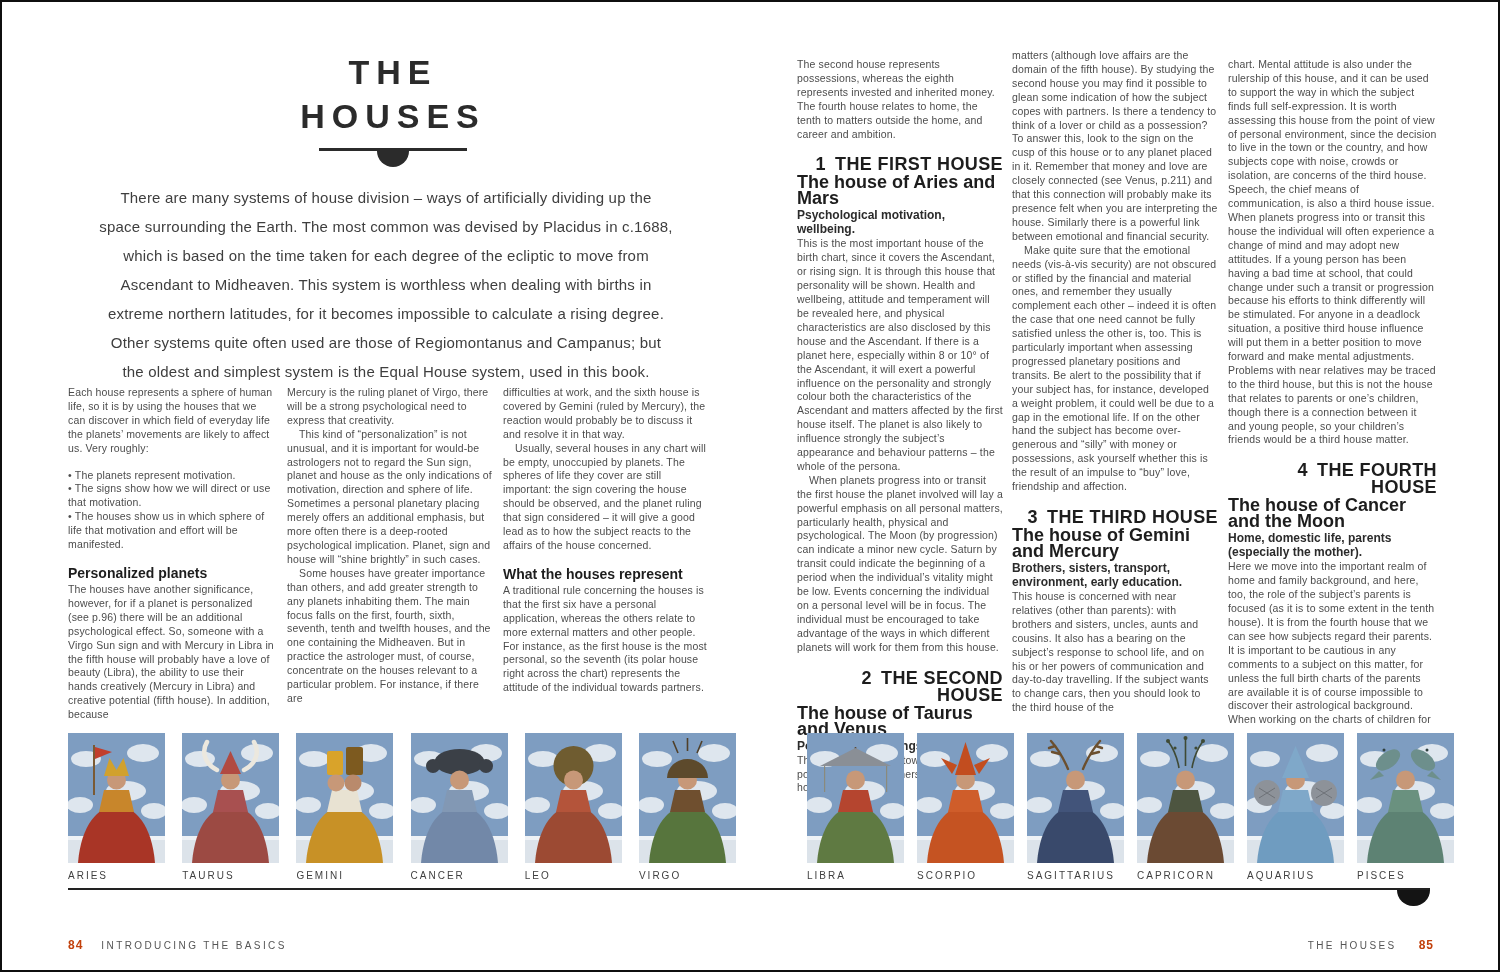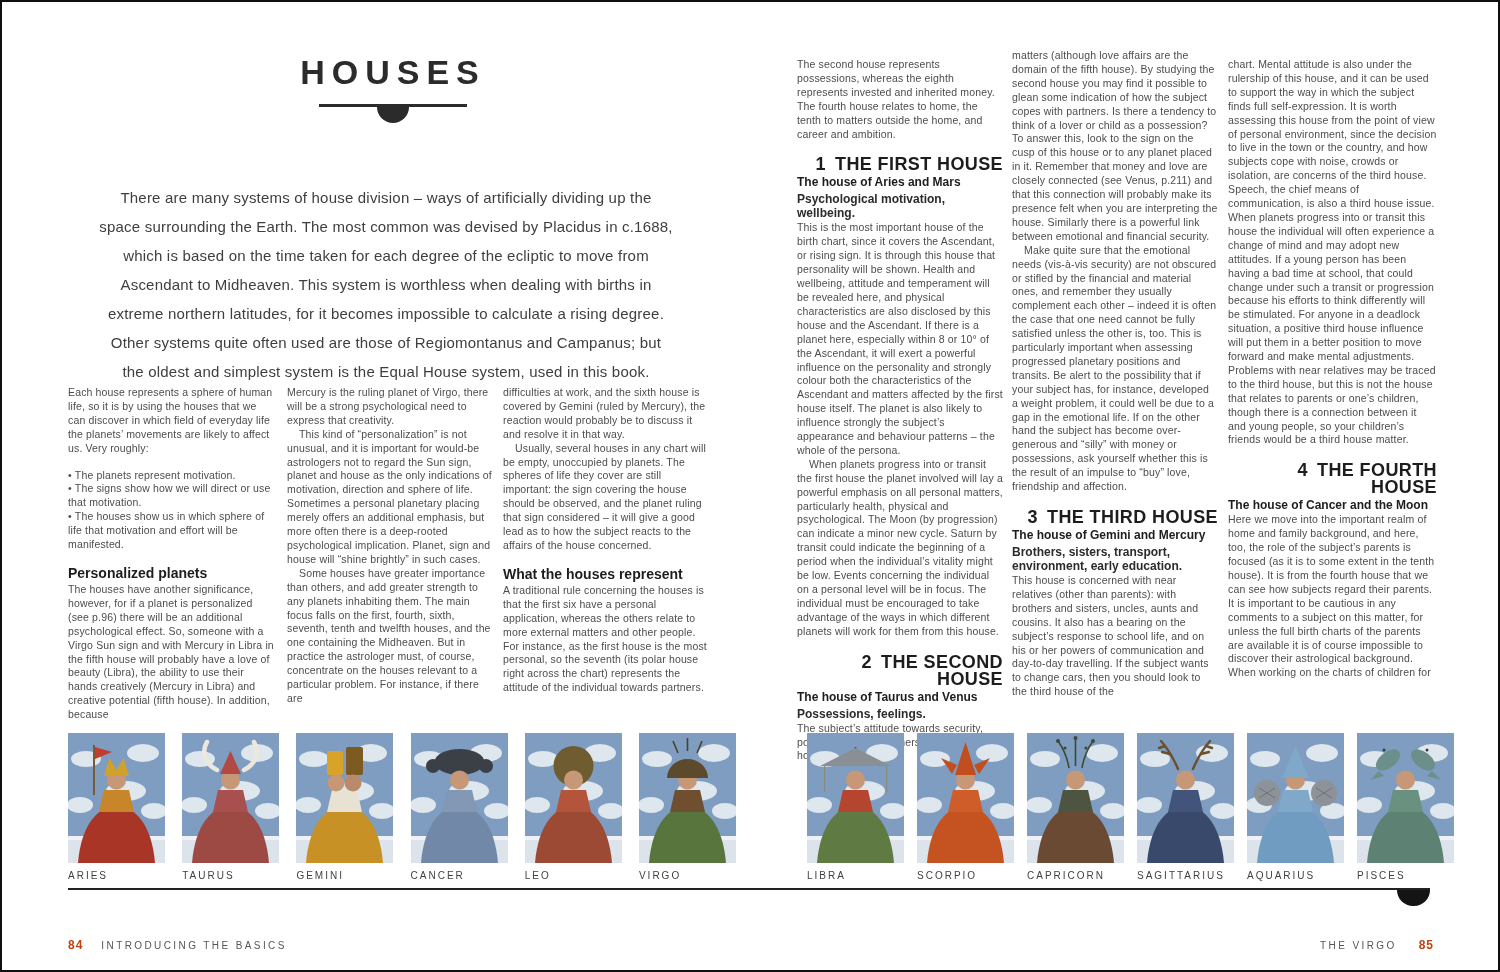--- a/index.html
+++ b/index.html
@@ -27,21 +27,21 @@
   #rc1{left:1012px;top:49px;}
   #rc2{left:1228px;top:58px;width:209px;}
   .body{margin:0;font-size:10.5px;line-height:13.9px;color:#4c4c4c;letter-spacing:0.15px;}
   .indent{text-indent:12px;}
   .bullets{margin:13px 0 0;}
   .bullet::before{content:"\2022";margin-right:3px;}
   .sec-heading{font-size:14px;font-weight:bold;color:#1d1d1d;margin:13px 0 2px;}
   .house{margin-top:15px;}
   .house-title{font-size:18px;font-weight:bold;color:#1d1d1d;letter-spacing:0.4px;margin:0;line-height:17px;text-align:right;}
   .house-title .num{margin-right:9px;}
-  .house-sub{font-size:12px;font-weight:bold;color:#1d1d1d;margin:1px 0 0;line-height:16px;}
+  .house-sub{font-size:18px;font-weight:bold;color:#1d1d1d;margin:1px 0 0;line-height:16px;}
   .house-desc{font-size:12px;font-weight:bold;color:#2b2b2b;margin:2px 0 1px;line-height:14px;}
   
   .cards{position:absolute;display:flex;justify-content:space-between;}
   #left-cards{left:68px;top:733px;width:648px;}
   #right-cards{left:807px;top:733px;width:627px;}
   .card{width:77px;}
   .card-img{width:97px;height:130px;background:#7e9dc1;line-height:0;}
   .card-label{margin-top:7px;font-size:10px;letter-spacing:2px;color:#3f3f3f;}
   
   .bottom-rule{position:absolute;left:68px;top:888px;width:1362px;height:2px;background:#222;}
@@ -50,20 +50,21 @@
   .footer-right{position:absolute;right:66px;top:938px;display:flex;align-items:baseline;gap:22px;}
   .page-num{font-size:12px;font-weight:bold;color:#c2410c;letter-spacing:1px;}
   .section-label{font-size:10px;letter-spacing:2.4px;color:#555;}
 </style>
 </head>
 <body>
 
 <div class="sheet">
 
   <div class="title">
+    <h1 class="title-line">THE</h1>
     <h1 class="title-line">HOUSES</h1>
     <div class="title-rule">
       <div class="title-orn"></div>
     </div>
   </div>
 
   <div class="intro">There are many systems of house division – ways of artificially dividing up the
 space surrounding the Earth. The most common was devised by Placidus in c.1688,
 which is based on the time taken for each degree of the ecliptic to move from
 Ascendant to Midheaven. This system is worthless when dealing with births in
@@ -117,20 +118,21 @@
         <p class="house-sub">The house of Gemini and Mercury</p>
         <p class="house-desc">Brothers, sisters, transport, environment, early education.</p>
         <p class="body">This house is concerned with near relatives (other than parents): with brothers and sisters, uncles, aunts and cousins. It also has a bearing on the subject’s response to school life, and on his or her powers of communication and day-to-day travelling. If the subject wants to change cars, then you should look to the third house of the</p>
       </div>
     </div>
   <div class="col" id="rc2">
       <p class="body">chart. Mental attitude is also under the rulership of this house, and it can be used to support the way in which the subject finds full self-expression. It is worth assessing this house from the point of view of personal environment, since the decision to live in the town or the country, and how subjects cope with noise, crowds or isolation, are concerns of the third house. Speech, the chief means of communication, is also a third house issue. When planets progress into or transit this house the individual will often experience a change of mind and may adopt new attitudes. If a young person has been having a bad time at school, that could change under such a transit or progression because his efforts to think differently will be stimulated. For anyone in a deadlock situation, a positive third house influence will put them in a better position to move forward and make mental adjustments. Problems with near relatives may be traced to the third house, but this is not the house that relates to parents or one’s children, though there is a connection between it and young people, so your children’s friends would be a third house matter.</p>
       <div class="house">
         <h3 class="house-title"><span class="num">4</span><span>THE FOURTH HOUSE</span></h3>
         <p class="house-sub">The house of Cancer and the Moon</p>
+        <p class="house-desc">Home, domestic life, parents (especially the mother).</p>
         <p class="body">Here we move into the important realm of home and family background, and here, too, the role of the subject’s parents is focused (as it is to some extent in the tenth house). It is from the fourth house that we can see how subjects regard their parents. It is important to be cautious in any comments to a subject on this matter, for unless the full birth charts of the parents are available it is of course impossible to discover their astrological background. When working on the charts of children for</p>
       </div>
     </div>
 
   <div class="cards" id="left-cards">
       <div class="card">
         <div class="card-img"><svg viewBox="0 0 97 130" width="97" height="130" xmlns="http://www.w3.org/2000/svg">
             <rect width="97" height="130" fill="#7e9dc1"></rect>
             <g fill="#e9eef3" opacity="0.9">
               <ellipse cx="18" cy="26" rx="15" ry="8"></ellipse>
@@ -289,50 +291,20 @@
             <rect y="103" width="97" height="27" fill="#dce3ea"></rect>
             <rect y="103" width="97" height="4" fill="#eef2f6"></rect>
             <path d="M10,130 C13,92 30,73 48.5,73 C67,73 84,92 87,130 Z" fill="#c55322"></path>
             <path d="M36,57 L61,57 L66,79 L31,79 Z" fill="#cf5d2a"></path>
             <circle cx="48.5" cy="47" r="9.5" fill="#c79878"></circle>
             <path d="M35,41 L24,25 L40,32 Z" fill="#c24d1f"></path>
             <path d="M62,41 L73,25 L57,32 Z" fill="#c24d1f"></path>
             <path d="M38,42 L48.5,9 L59,42 Z" fill="#c24d1f"></path>
           </svg></div>
         <div class="card-label">SCORPIO</div>
-      </div>
-      <div class="card">
-        <div class="card-img"><svg viewBox="0 0 97 130" width="97" height="130" xmlns="http://www.w3.org/2000/svg">
-            <rect width="97" height="130" fill="#7e9dc1"></rect>
-            <g fill="#e9eef3" opacity="0.9">
-              <ellipse cx="18" cy="26" rx="15" ry="8"></ellipse>
-              <ellipse cx="75" cy="20" rx="16" ry="9"></ellipse>
-              <ellipse cx="58" cy="58" rx="20" ry="10"></ellipse>
-              <ellipse cx="12" cy="72" rx="13" ry="8"></ellipse>
-              <ellipse cx="86" cy="78" rx="13" ry="8"></ellipse>
-            </g>
-            <rect y="103" width="97" height="27" fill="#dce3ea"></rect>
-            <rect y="103" width="97" height="4" fill="#eef2f6"></rect>
-            <path d="M10,130 C13,92 30,73 48.5,73 C67,73 84,92 87,130 Z" fill="#6b4a33"></path>
-            <path d="M36,57 L61,57 L66,79 L31,79 Z" fill="#4d5540"></path>
-            <circle cx="48.5" cy="47" r="9.5" fill="#c79878"></circle>
-            <g stroke="#3f4a35" stroke-width="1.6" fill="none">
-              <path d="M42,35 C40,23 36,15 31,8"></path>
-              <path d="M48.5,33 C48.5,21 48.5,12 48.5,5"></path>
-              <path d="M55,35 C57,23 61,15 66,8"></path>
-            </g>
-            <g fill="#3f4a35">
-              <circle cx="31" cy="8" r="2"></circle>
-              <circle cx="48.5" cy="5" r="2"></circle>
-              <circle cx="66" cy="8" r="2"></circle>
-              <circle cx="38" cy="15" r="1.6"></circle>
-              <circle cx="59" cy="15" r="1.6"></circle>
-            </g>
-          </svg></div>
-        <div class="card-label">CAPRICORN</div>
       </div>
       <div class="card">
         <div class="card-img"><svg viewBox="0 0 97 130" width="97" height="130" xmlns="http://www.w3.org/2000/svg">
             <rect width="97" height="130" fill="#7e9dc1"></rect>
             <g fill="#e9eef3" opacity="0.9">
               <ellipse cx="18" cy="26" rx="15" ry="8"></ellipse>
               <ellipse cx="75" cy="20" rx="16" ry="9"></ellipse>
               <ellipse cx="58" cy="58" rx="20" ry="10"></ellipse>
               <ellipse cx="12" cy="72" rx="13" ry="8"></ellipse>
               <ellipse cx="86" cy="78" rx="13" ry="8"></ellipse>
@@ -358,20 +330,50 @@
             <rect width="97" height="130" fill="#7e9dc1"></rect>
             <g fill="#e9eef3" opacity="0.9">
               <ellipse cx="18" cy="26" rx="15" ry="8"></ellipse>
               <ellipse cx="75" cy="20" rx="16" ry="9"></ellipse>
               <ellipse cx="58" cy="58" rx="20" ry="10"></ellipse>
               <ellipse cx="12" cy="72" rx="13" ry="8"></ellipse>
               <ellipse cx="86" cy="78" rx="13" ry="8"></ellipse>
             </g>
             <rect y="103" width="97" height="27" fill="#dce3ea"></rect>
             <rect y="103" width="97" height="4" fill="#eef2f6"></rect>
+            <path d="M10,130 C13,92 30,73 48.5,73 C67,73 84,92 87,130 Z" fill="#6b4a33"></path>
+            <path d="M36,57 L61,57 L66,79 L31,79 Z" fill="#4d5540"></path>
+            <circle cx="48.5" cy="47" r="9.5" fill="#c79878"></circle>
+            <g stroke="#3f4a35" stroke-width="1.6" fill="none">
+              <path d="M42,35 C40,23 36,15 31,8"></path>
+              <path d="M48.5,33 C48.5,21 48.5,12 48.5,5"></path>
+              <path d="M55,35 C57,23 61,15 66,8"></path>
+            </g>
+            <g fill="#3f4a35">
+              <circle cx="31" cy="8" r="2"></circle>
+              <circle cx="48.5" cy="5" r="2"></circle>
+              <circle cx="66" cy="8" r="2"></circle>
+              <circle cx="38" cy="15" r="1.6"></circle>
+              <circle cx="59" cy="15" r="1.6"></circle>
+            </g>
+          </svg></div>
+        <div class="card-label">CAPRICORN</div>
+      </div>
+      <div class="card">
+        <div class="card-img"><svg viewBox="0 0 97 130" width="97" height="130" xmlns="http://www.w3.org/2000/svg">
+            <rect width="97" height="130" fill="#7e9dc1"></rect>
+            <g fill="#e9eef3" opacity="0.9">
+              <ellipse cx="18" cy="26" rx="15" ry="8"></ellipse>
+              <ellipse cx="75" cy="20" rx="16" ry="9"></ellipse>
+              <ellipse cx="58" cy="58" rx="20" ry="10"></ellipse>
+              <ellipse cx="12" cy="72" rx="13" ry="8"></ellipse>
+              <ellipse cx="86" cy="78" rx="13" ry="8"></ellipse>
+            </g>
+            <rect y="103" width="97" height="27" fill="#dce3ea"></rect>
+            <rect y="103" width="97" height="4" fill="#eef2f6"></rect>
             <path d="M10,130 C13,92 30,73 48.5,73 C67,73 84,92 87,130 Z" fill="#6f9cc0"></path>
             <path d="M36,57 L61,57 L66,79 L31,79 Z" fill="#7fa8c9"></path>
             <circle cx="48.5" cy="47" r="9.5" fill="#c79878"></circle>
             <path d="M35,45 L48.5,13 L62,45 Z" fill="#7fa8c9"></path>
             <circle cx="20" cy="60" r="13" fill="#8d9299"></circle>
             <circle cx="77" cy="60" r="13" fill="#8d9299"></circle>
             <path d="M12,55 L28,65 M12,65 L28,55" stroke="#6e7278" stroke-width="1"></path>
             <path d="M69,55 L85,65 M69,65 L85,55" stroke="#6e7278" stroke-width="1"></path>
           </svg></div>
         <div class="card-label">AQUARIUS</div>
@@ -405,17 +407,17 @@
     </div>
 
   <div class="bottom-rule"></div>
   <div class="rule-orn"></div>
 
   <div class="footer-left">
     <span class="page-num">84</span>
     <span class="section-label">INTRODUCING THE BASICS</span>
   </div>
   <div class="footer-right">
-    <span class="section-label">THE VIRGO</span>
+    <span class="section-label">THE HOUSES</span>
     <span class="page-num">85</span>
   </div>
 
 </div>
 
 </body></html>

